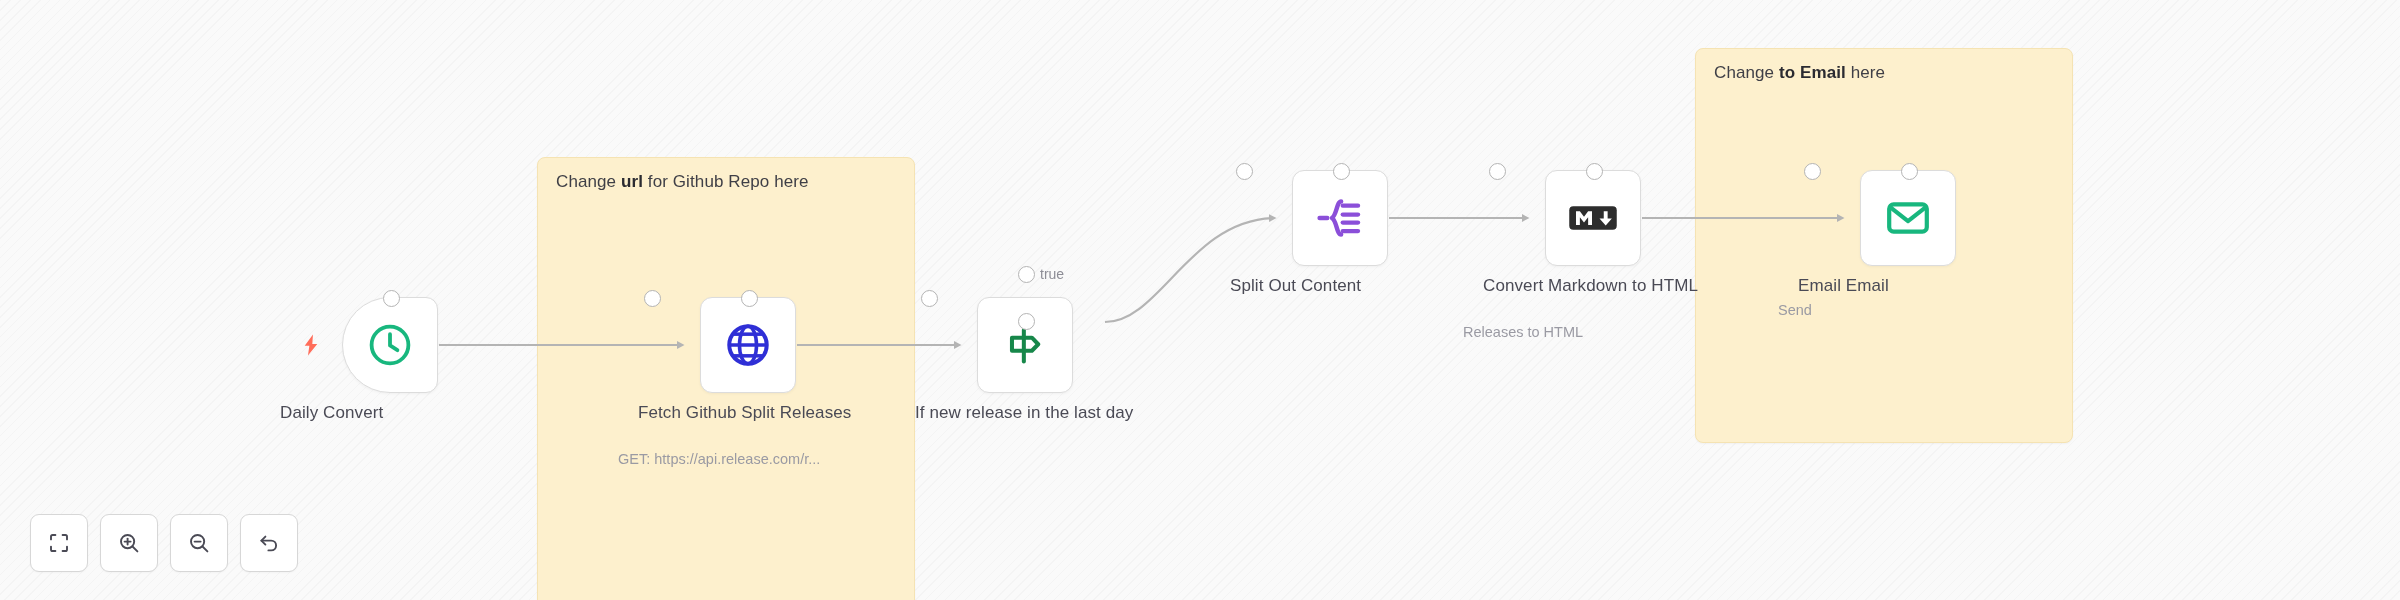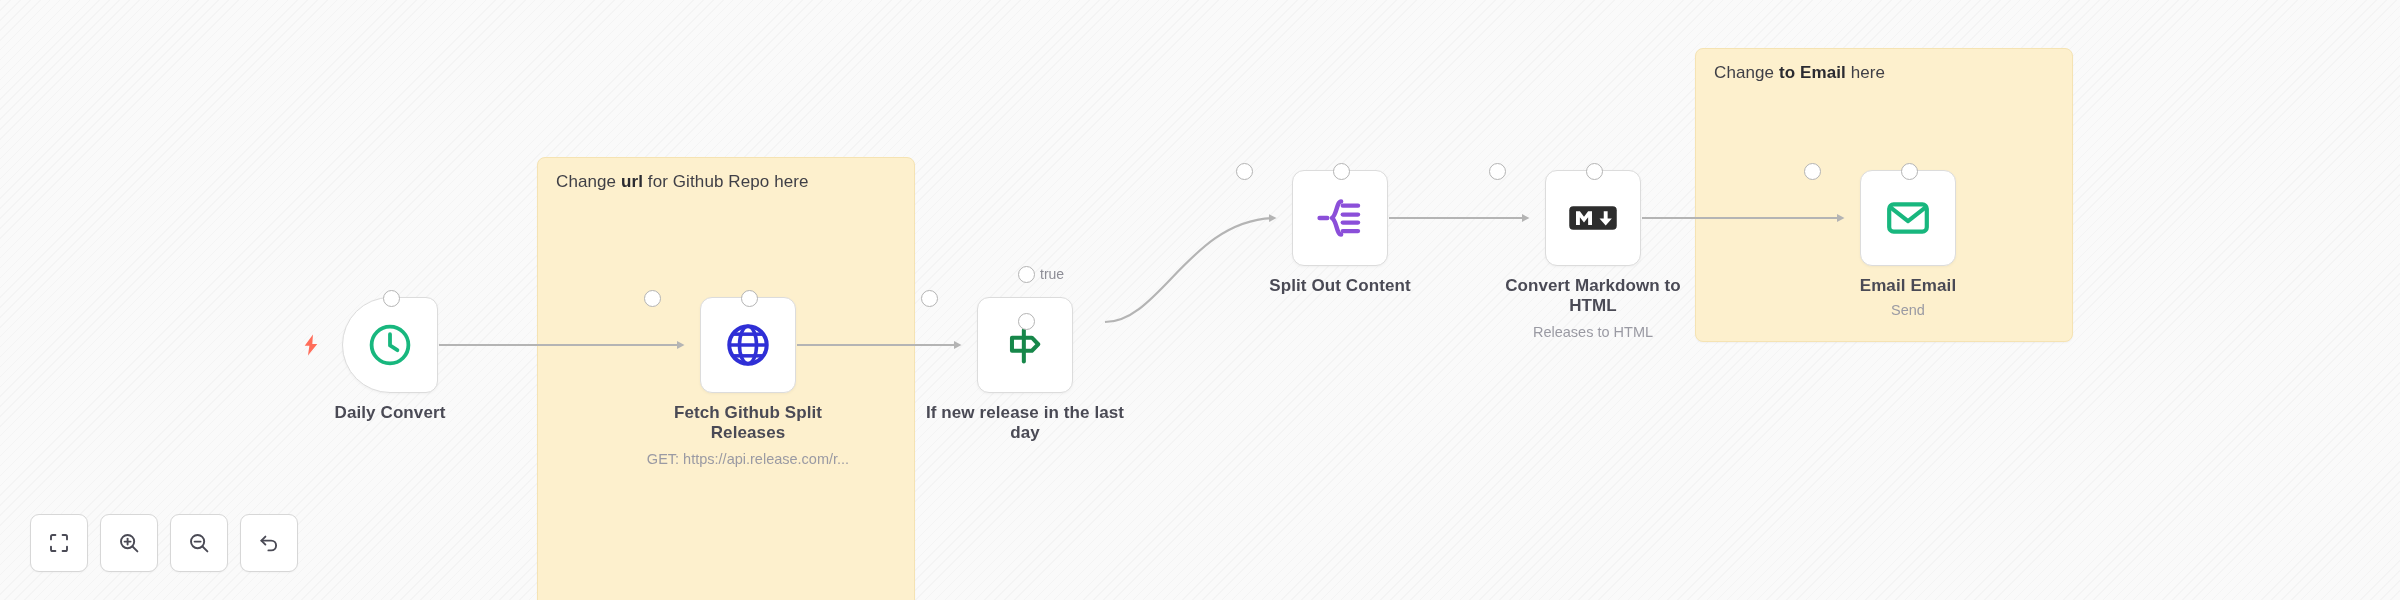--- a/index.html
+++ b/index.html
@@ -83,32 +83,31 @@
   
   .node-box.trigger {
     border-radius: 48px 12px 12px 48px;
   }
 
   .node-label {
     position: absolute;
     top: 58px;
     left: -110px;
     width: 220px;
-    text-align: center;
     font-size: 17px;
-    font-weight: 700;
+    font-weight: 400;
     color: #4a4a55;
     line-height: 1.2;
     letter-spacing: 0.1px;
   }
   .node-sublabel {
     position: absolute;
     left: -130px;
     width: 260px;
-    text-align: center;
+    text-align: left;
     font-size: 14.5px;
     color: #9a9aa3;
     line-height: 1.2;
     white-space: nowrap;
     overflow: hidden;
     text-overflow: ellipsis;
   }
   .node-sublabel.one-line { top: 84px; }
   .node-sublabel.two-line { top: 106px; }
 
@@ -172,21 +171,21 @@
 <body>
 
 <div id="canvas">
 
   <div class="sticky" id="sticky-0" style="left: 537px; top: 157px; width: 378px; height: 461px; background: rgb(253, 240, 205); border-color: rgb(245, 227, 179);">
     <div class="sticky-text">
       <span>Change </span><b>url</b><span> for Github Repo here</span>
     </div>
   </div>
 
-  <div class="sticky" id="sticky-1" style="left: 1695px; top: 48px; width: 378px; height: 294px; background: rgb(253, 240, 205); border-color: rgb(245, 227, 179);">
+  <div class="sticky" id="sticky-1" style="left: 1695px; top: 48px; width: 378px; height: 395px; background: rgb(253, 240, 205); border-color: rgb(245, 227, 179);">
     <div class="sticky-text">
       <span>Change </span><b>to Email</b><span> here</span>
     </div>
   </div>
 
   <svg id="edges" viewBox="0 0 2400 600">
     <defs>
       <marker id="arrowhead" markerWidth="9" markerHeight="9" refX="5" refY="4.5" orient="auto" markerUnits="userSpaceOnUse">
         <path class="edge-arrow" d="M0,0.6 L7.5,4.5 L0,8.4 Z"></path>
       </marker>

